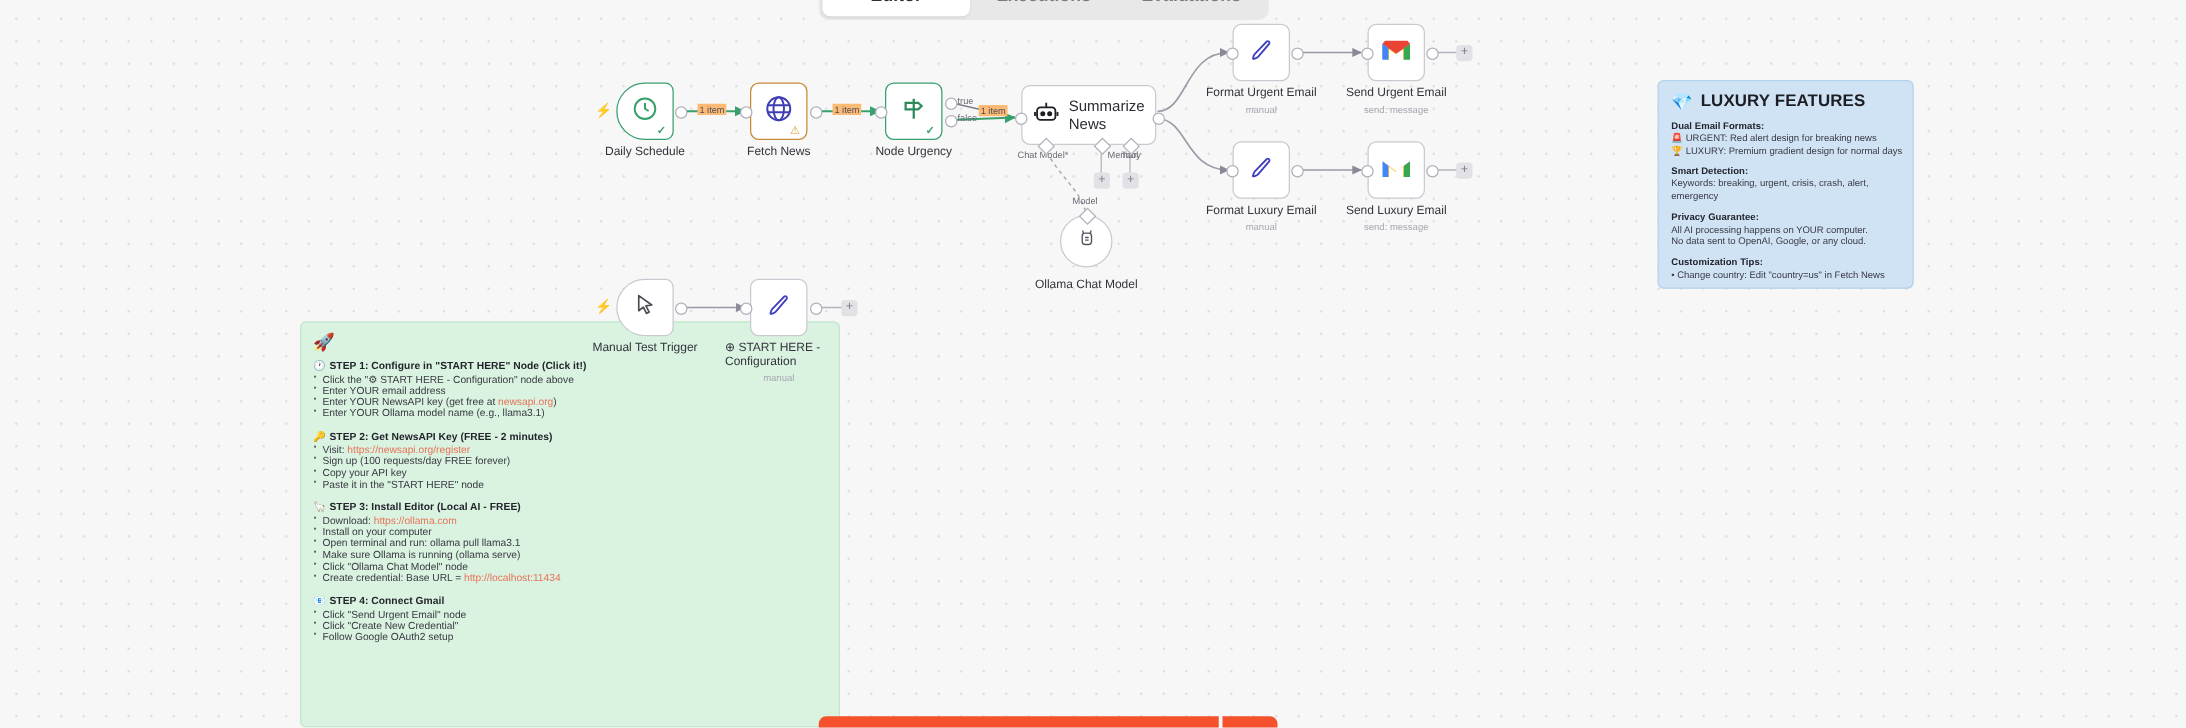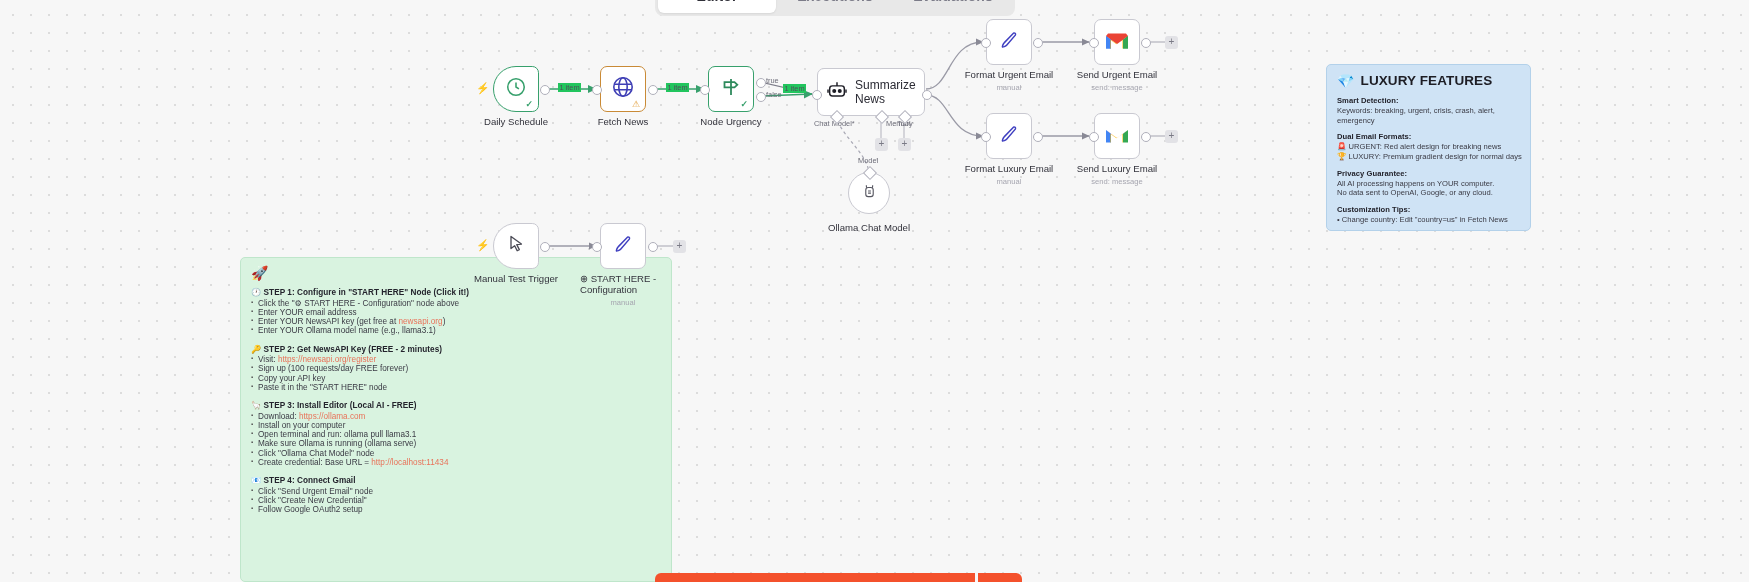--- a/index.html
+++ b/index.html
@@ -237,21 +237,21 @@
   .bolt {
     position: absolute;
     color: #f06a4d;
     font-size: 11px;
     z-index: 14;
   }
   .wirelabel {
     position: absolute;
     font-size: 7.4px;
     color: #4f4f5a;
-    background: #22c55e;
+    background: #fdba74;
     padding: 0 1.5px;
     z-index: 13;
     white-space: nowrap;
   }
   .porttag {
     position: absolute;
     font-size: 7.4px;
     color: #6c6c78;
     z-index: 13;
     white-space: nowrap;
@@ -544,32 +544,32 @@
   </div>
 </div>
 
 <div class="sticky" id="sticky-blue">
   <div class="sticky-title">
     <span class="sticky-emoji">💎</span>
     <span>LUXURY FEATURES</span>
   </div>
 
   <div class="note-section">
+    <div class="note-h">Dual Email Formats:</div>
+    <div class="note-plain">🚨 URGENT: Red alert design for breaking news</div>
+    <div class="note-plain">🏆 LUXURY: Premium gradient design for normal days</div>
+  </div>
+
+  <div class="note-section">
     <div class="note-h">Smart Detection:</div>
     <div class="note-plain">Keywords: breaking, urgent, crisis, crash, alert,</div>
     <div class="note-plain">emergency</div>
   </div>
 
   <div class="note-section">
-    <div class="note-h">Dual Email Formats:</div>
-    <div class="note-plain">🚨 URGENT: Red alert design for breaking news</div>
-    <div class="note-plain">🏆 LUXURY: Premium gradient design for normal days</div>
-  </div>
-
-  <div class="note-section">
     <div class="note-h">Privacy Guarantee:</div>
     <div class="note-plain">All AI processing happens on YOUR computer.</div>
     <div class="note-plain">No data sent to OpenAI, Google, or any cloud.</div>
   </div>
 
   <div class="note-section">
     <div class="note-h">Customization Tips:</div>
     <div class="note-plain">• Change country: Edit "country=us" in Fetch News</div>
   </div>
 </div>

